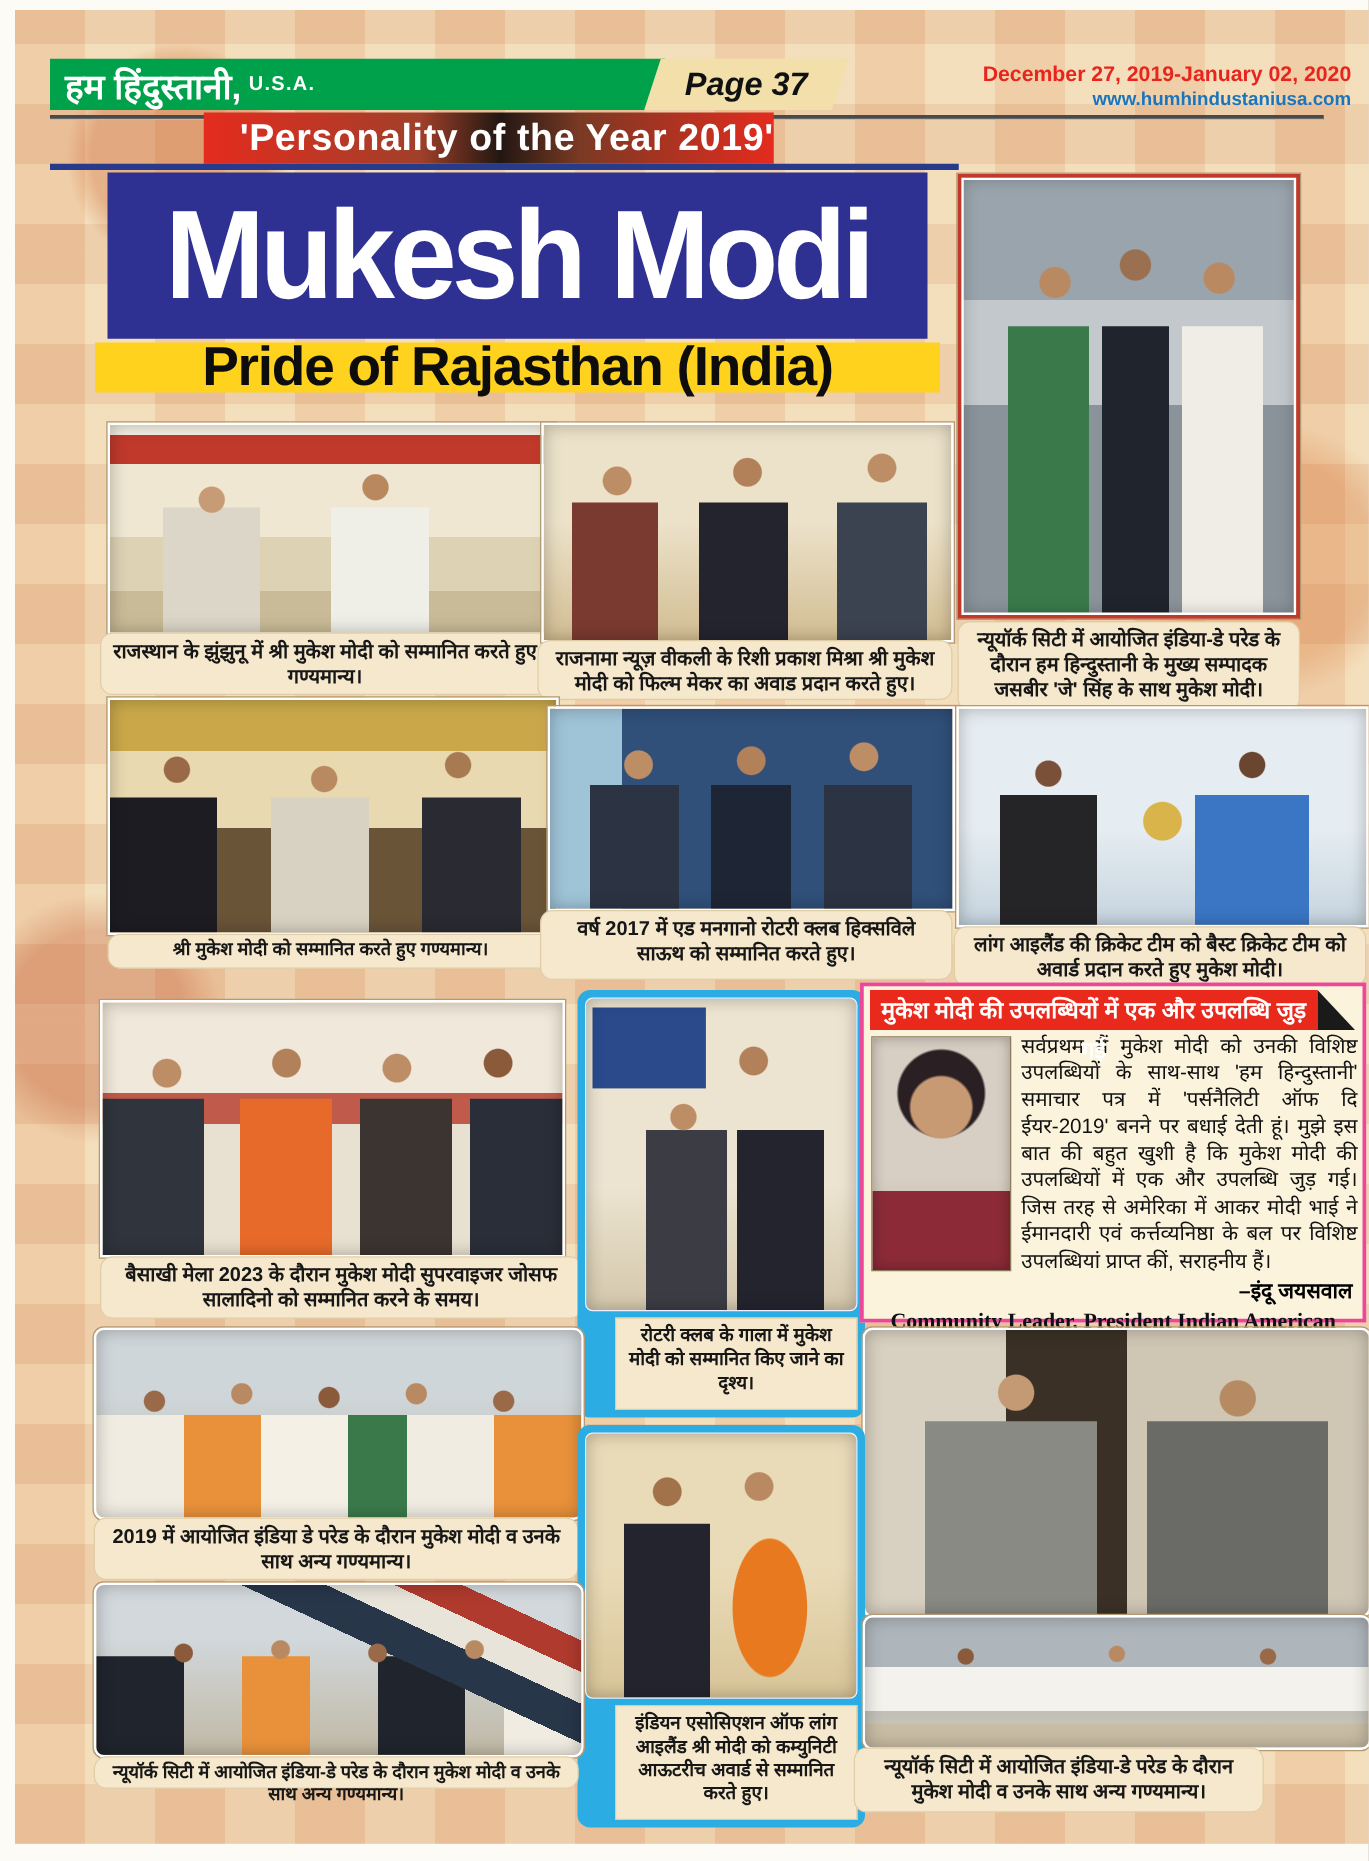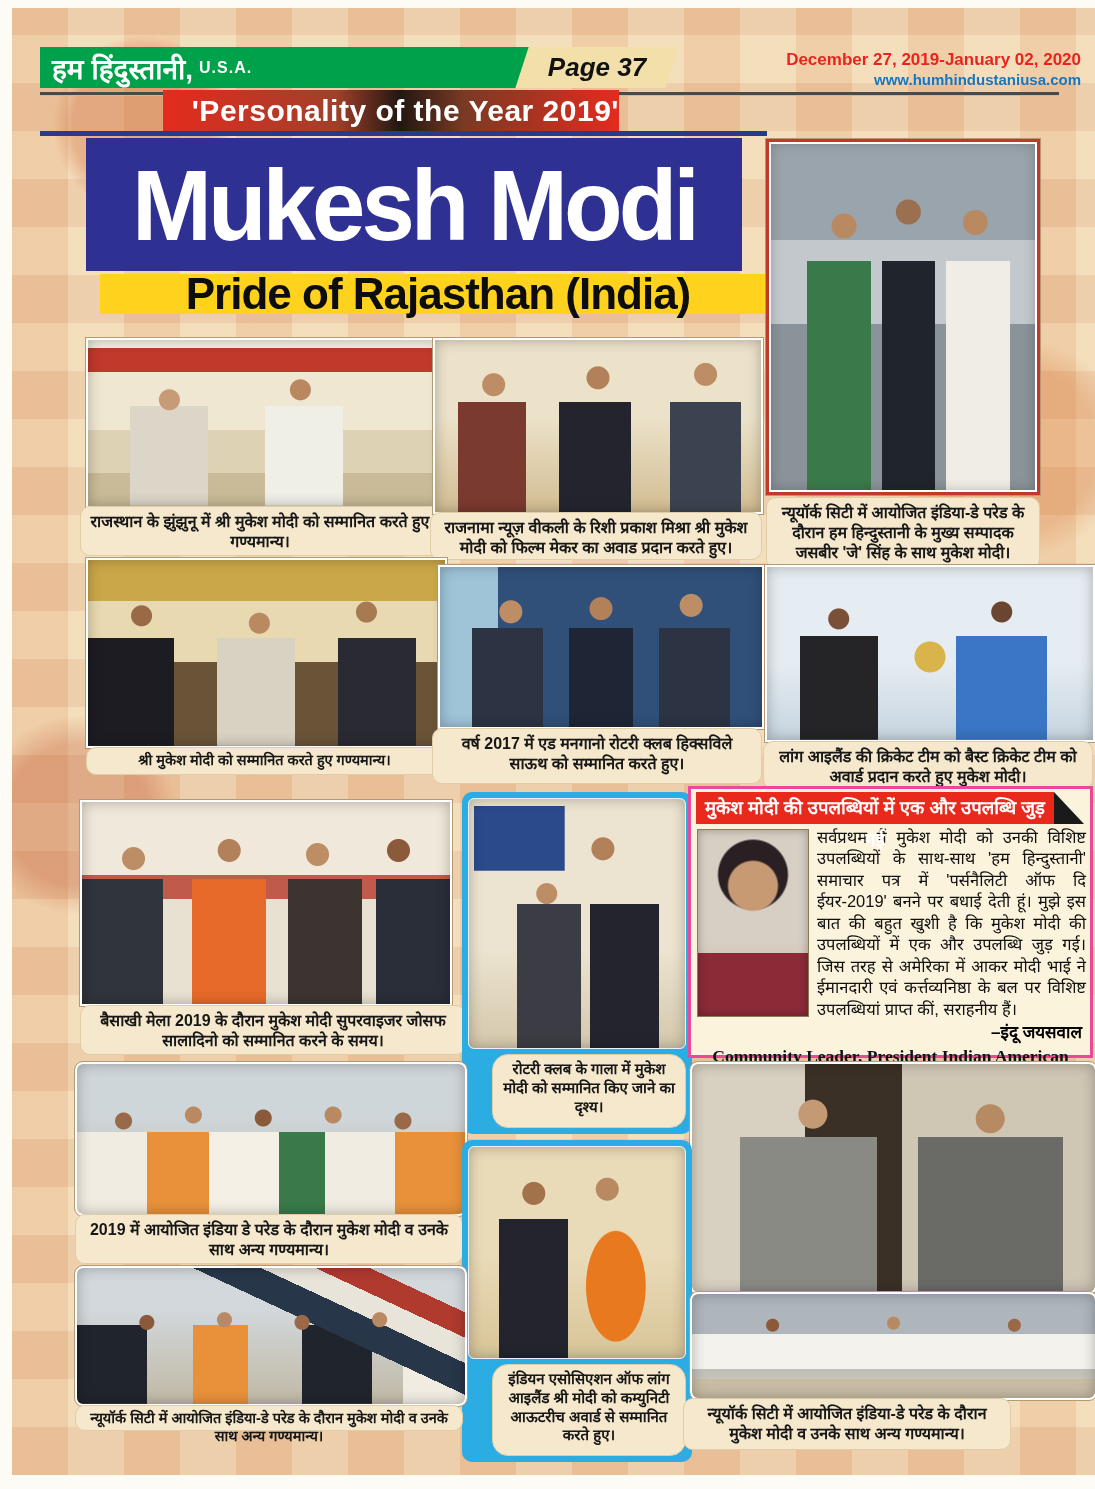--- a/index.html
+++ b/index.html
@@ -25,31 +25,31 @@
   .date-line{right:36px;top:50px;text-align:right;color:#e8251d;font-weight:bold;font-size:17px;}
   .site-line{right:36px;top:71px;text-align:right;color:#1b75bc;font-weight:bold;font-size:15px;}
   .header-rule{left:40px;top:92px;width:1019px;height:3px;background:#4a4a4a;border-bottom:1px solid #bbb;}
   
   .poty{left:163px;top:90px;width:456px;height:41px;
     background:linear-gradient(90deg,#e42b1e 0%,#a0402a 38%,#221712 52%,#7a3a24 66%,#e42b1e 100%);
     color:#fff;font-weight:bold;font-size:30px;text-align:right;line-height:41px;letter-spacing:.5px;}
   .blue-rule{left:40px;top:131px;width:727px;height:5px;background:#283a8c;}
   .title-block{left:86px;top:138px;width:656px;height:133px;background:#2e3192;color:#fff;display:flex;align-items:center;justify-content:center;}
   .title-block span{font-size:96px;font-weight:bold;letter-spacing:-4px;transform:scaleY(1.05);}
-  .subtitle-band{left:76px;top:274px;width:676px;height:40px;background:#ffd21e;color:#0d0d0d;display:flex;align-items:center;justify-content:center;font-size:44px;font-weight:bold;letter-spacing:-1px;margin-left:24px;}
+  .subtitle-band{left:76px;top:274px;width:676px;height:40px;background:#ffd21e;color:#0d0d0d;display:flex;align-items:center;justify-content:center;font-size:44px;font-weight:bold;letter-spacing:-1px;}
   
   .photo{position:absolute;border:2px solid #fff;outline:1px solid #b49a74;box-shadow:inset 0 0 14px rgba(0,0,0,.28);}
   .rounded{border-radius:8px;}
   
   .cap{position:absolute;background:#f5e8cc;border:1px solid #e0cda6;border-radius:10px;color:#171717;font-weight:bold;text-align:center;font-size:16px;line-height:1.25;padding:5px 8px;box-sizing:border-box;}
   .cap.small{font-size:14.5px;padding:3px 6px;}
   
   .cyanbox{position:absolute;background:#2bace2;border-radius:10px;padding:6px;box-sizing:border-box;display:flex;flex-direction:column;gap:5px;}
   .cyanbox .photo{position:relative;border-radius:6px;outline:none;border:1px solid #eef;flex:1 1 auto;}
-  .cyanbox .cap{position:relative;border-radius:16px;font-size:15px;flex:0 0 auto;margin-left:24px;}
+  .cyanbox .cap{position:relative;border-radius:0;font-size:15px;flex:0 0 auto;margin-left:24px;}
   
   .article{left:688px;top:786px;width:405px;height:272px;background:#fbf3dc;border:3px solid #ec4899;box-sizing:border-box;padding:2px 4px;}
   .art-head{position:relative;margin:1px 32px 3px 1px;background:#e8291c;color:#fff;font-weight:bold;font-size:18.5px;text-align:center;height:32px;line-height:32px;}
   .art-head::after{content:"";position:absolute;right:-30px;top:0;width:0;height:0;border-bottom:32px solid #1a1a1a;border-right:30px solid transparent;}
   .portrait{float:left;width:110px;height:186px;margin:2px 8px 2px 2px;border:1px solid #8a7a5a;box-shadow:inset 0 0 10px rgba(0,0,0,.3);}
   .art-body{font-size:16.5px;line-height:1.3;color:#101010;text-align:justify;}
   .art-sign{font-size:17px;font-weight:bold;text-align:right;padding-right:4px;}
   .art-byline{clear:both;text-align:center;font-family:"Liberation Serif",serif;font-weight:bold;font-size:17.5px;color:#101018;padding-top:3px;}
   
   .phA{background:
@@ -177,21 +177,21 @@
   <div class="photo phD" style="left:86px;top:558px;width:357px;height:186px;"></div>
   <div class="cap small" style="left:86px;top:747px;width:357px;height:28px;">श्री मुकेश मोदी को सम्मानित करते हुए गण्यमान्य।</div>
 
   <div class="photo phE" style="left:438px;top:565px;width:322px;height:160px;"></div>
   <div class="cap" style="left:432px;top:728px;width:330px;height:56px;">वर्ष 2017 में एड मनगानो रोटरी क्लब हिक्सविले साऊथ को सम्मानित करते हुए।</div>
 
   <div class="photo phF" style="left:765px;top:565px;width:326px;height:173px;"></div>
   <div class="cap" style="left:763px;top:741px;width:330px;height:48px;">लांग आइलैंड की क्रिकेट टीम को बैस्ट क्रिकेट टीम को अवार्ड प्रदान करते हुए मुकेश मोदी।</div>
 
   <div class="photo phG" style="left:80px;top:800px;width:368px;height:202px;"></div>
-  <div class="cap" style="left:80px;top:1005px;width:386px;height:50px;">बैसाखी मेला 2019 के दौरान मुकेश मोदी सुपरवाइजर जोसफ सालादिनो को सम्मानित करने के समय।</div>
+  <div class="cap" style="left:80px;top:1005px;width:386px;height:50px;">बैसाखी मेला 2023 के दौरान मुकेश मोदी सुपरवाइजर जोसफ सालादिनो को सम्मानित करने के समय।</div>
 
   <div class="cyanbox" style="left:462px;top:792px;width:230px;height:342px;">
     <div class="photo phH"></div>
     <div class="cap" style="height:74px;">रोटरी क्लब के गाला में मुकेश मोदी को सम्मानित किए जाने का दृश्य।</div>
   </div>
 
   <div class="abs article">
     <div class="art-head">मुकेश मोदी की उपलब्धियों में एक और उपलब्धि जुड़ गई</div>
     <div class="portrait phP"></div>
     <div class="art-body">सर्वप्रथम मैं मुकेश मोदी को उनकी विशिष्ट उपलब्धियों के साथ-साथ 'हम हिन्दुस्तानी' समाचार पत्र में 'पर्सनैलिटी ऑफ दि ईयर-2019' बनने पर बधाई देती हूं। मुझे इस बात की बहुत खुशी है कि मुकेश मोदी की उपलब्धियों में एक और उपलब्धि जुड़ गई। जिस तरह से अमेरिका में आकर मोदी भाई ने ईमानदारी एवं कर्त्तव्यनिष्ठा के बल पर विशिष्ट उपलब्धियां प्राप्त कीं, सराहनीय हैं।</div>

